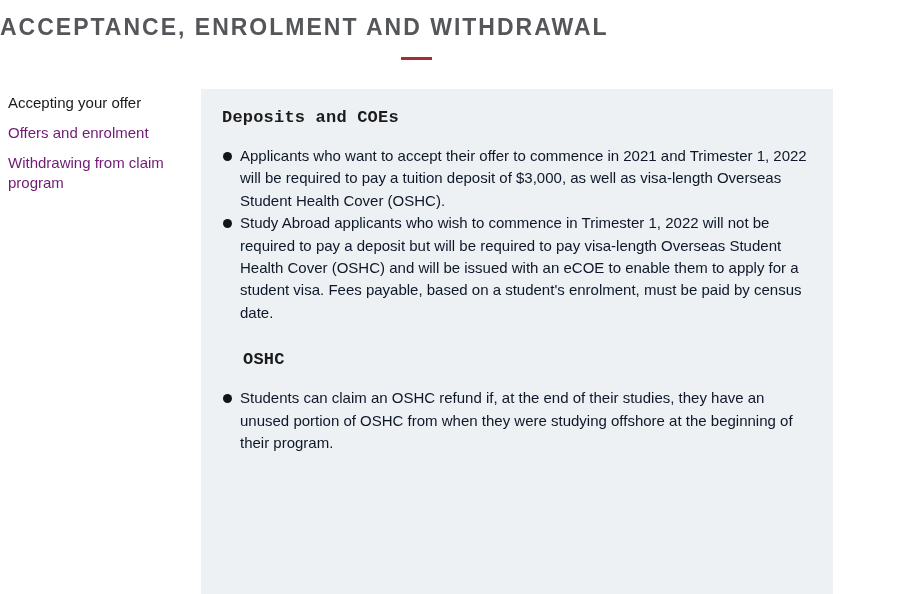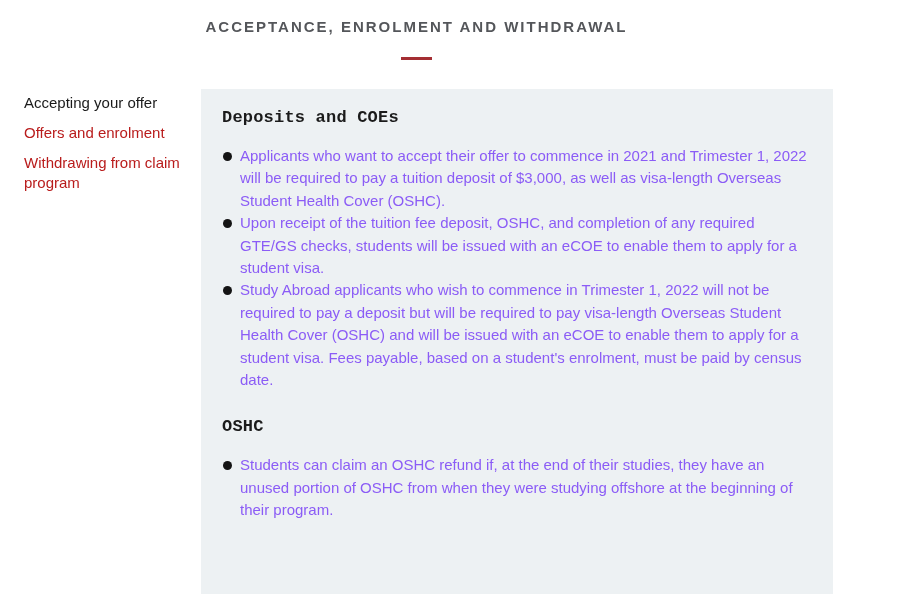--- a/index.html
+++ b/index.html
@@ -9,48 +9,47 @@
     height: 594px;
     background: #ffffff;
     font-family: "Liberation Sans", sans-serif;
     overflow: hidden;
   }
   .wrapper {
     width: 833px;
   }
   .page-title {
     margin: 14px 0 0 0;
-    text-align: center;
-    font-size: 15px;
+    font-size: 23px;
     line-height: 26px;
     font-weight: bold;
     letter-spacing: 2px;
     color: #54565a;
   }
   .title-underline {
     width: 31px;
     height: 3px;
     background: #a42e33;
     margin: 17px auto 0 auto;
   }
   .columns {
     display: flex;
     align-items: flex-start;
     margin-top: 29px;
   }
   .sidebar {
     width: 201px;
     flex: 0 0 201px;
-    padding: 4px 20px 0 24px;
+    padding: 4px 20px 0 8px;
   }
   .sidebar-item {
     display: block;
     font-size: 15px;
     line-height: 20px;
-    color: #b91c1c;
+    color: #701a75;
     text-decoration: none;
     margin-bottom: 10px;
     cursor: pointer;
   }
   .sidebar-item.active {
     color: #1a1a1a;
   }
   .panel {
     flex: 1 1 auto;
     width: 624px;
@@ -62,28 +61,29 @@
     margin: 0 0 18px 0;
     font-size: 17px;
     line-height: 19px;
     font-weight: bold;
     color: #1b1b1b;
     letter-spacing: 0.2px;
     font-family: Liberation Mono, monospace;
   }
   .section + .section .section-heading {
     margin-top: 26px;
+    margin-left: 21px;
   }
   .bullet-list {
     list-style: none;
     margin: 0;
     padding: 0;
     font-size: 15px;
     line-height: 22.4px;
-    color: #8b5cf6;
+    color: #0f172a;
   }
   .bullet-item {
     display: flex;
     align-items: flex-start;
   }
   .bullet-dot {
     flex: 0 0 9px;
     width: 9px;
     height: 9px;
     border-radius: 50%;
@@ -115,24 +115,20 @@
 
       <section class="section">
         <h2 class="section-heading">Deposits and COEs</h2>
         <ul class="bullet-list">
           <li class="bullet-item">
             <span class="bullet-dot"></span>
             <span class="bullet-text">Applicants who want to accept their offer to commence in 2021 and Trimester 1, 2022 will be required to pay a tuition deposit of $3,000, as well as visa-length Overseas Student Health Cover (OSHC).</span>
           </li>
           <li class="bullet-item">
             <span class="bullet-dot"></span>
-            <span class="bullet-text">Upon receipt of the tuition fee deposit, OSHC, and completion of any required GTE/GS checks, students will be issued with an eCOE to enable them to apply for a student visa.</span>
-          </li>
-          <li class="bullet-item">
-            <span class="bullet-dot"></span>
             <span class="bullet-text">Study Abroad applicants who wish to commence in Trimester 1, 2022 will not be required to pay a deposit but will be required to pay visa-length Overseas Student Health Cover (OSHC) and will be issued with an eCOE to enable them to apply for a student visa. Fees payable, based on a student's enrolment, must be paid by census date.</span>
           </li>
         </ul>
       </section>
 
       <section class="section">
         <h2 class="section-heading">OSHC</h2>
         <ul class="bullet-list">
           <li class="bullet-item">
             <span class="bullet-dot"></span>

